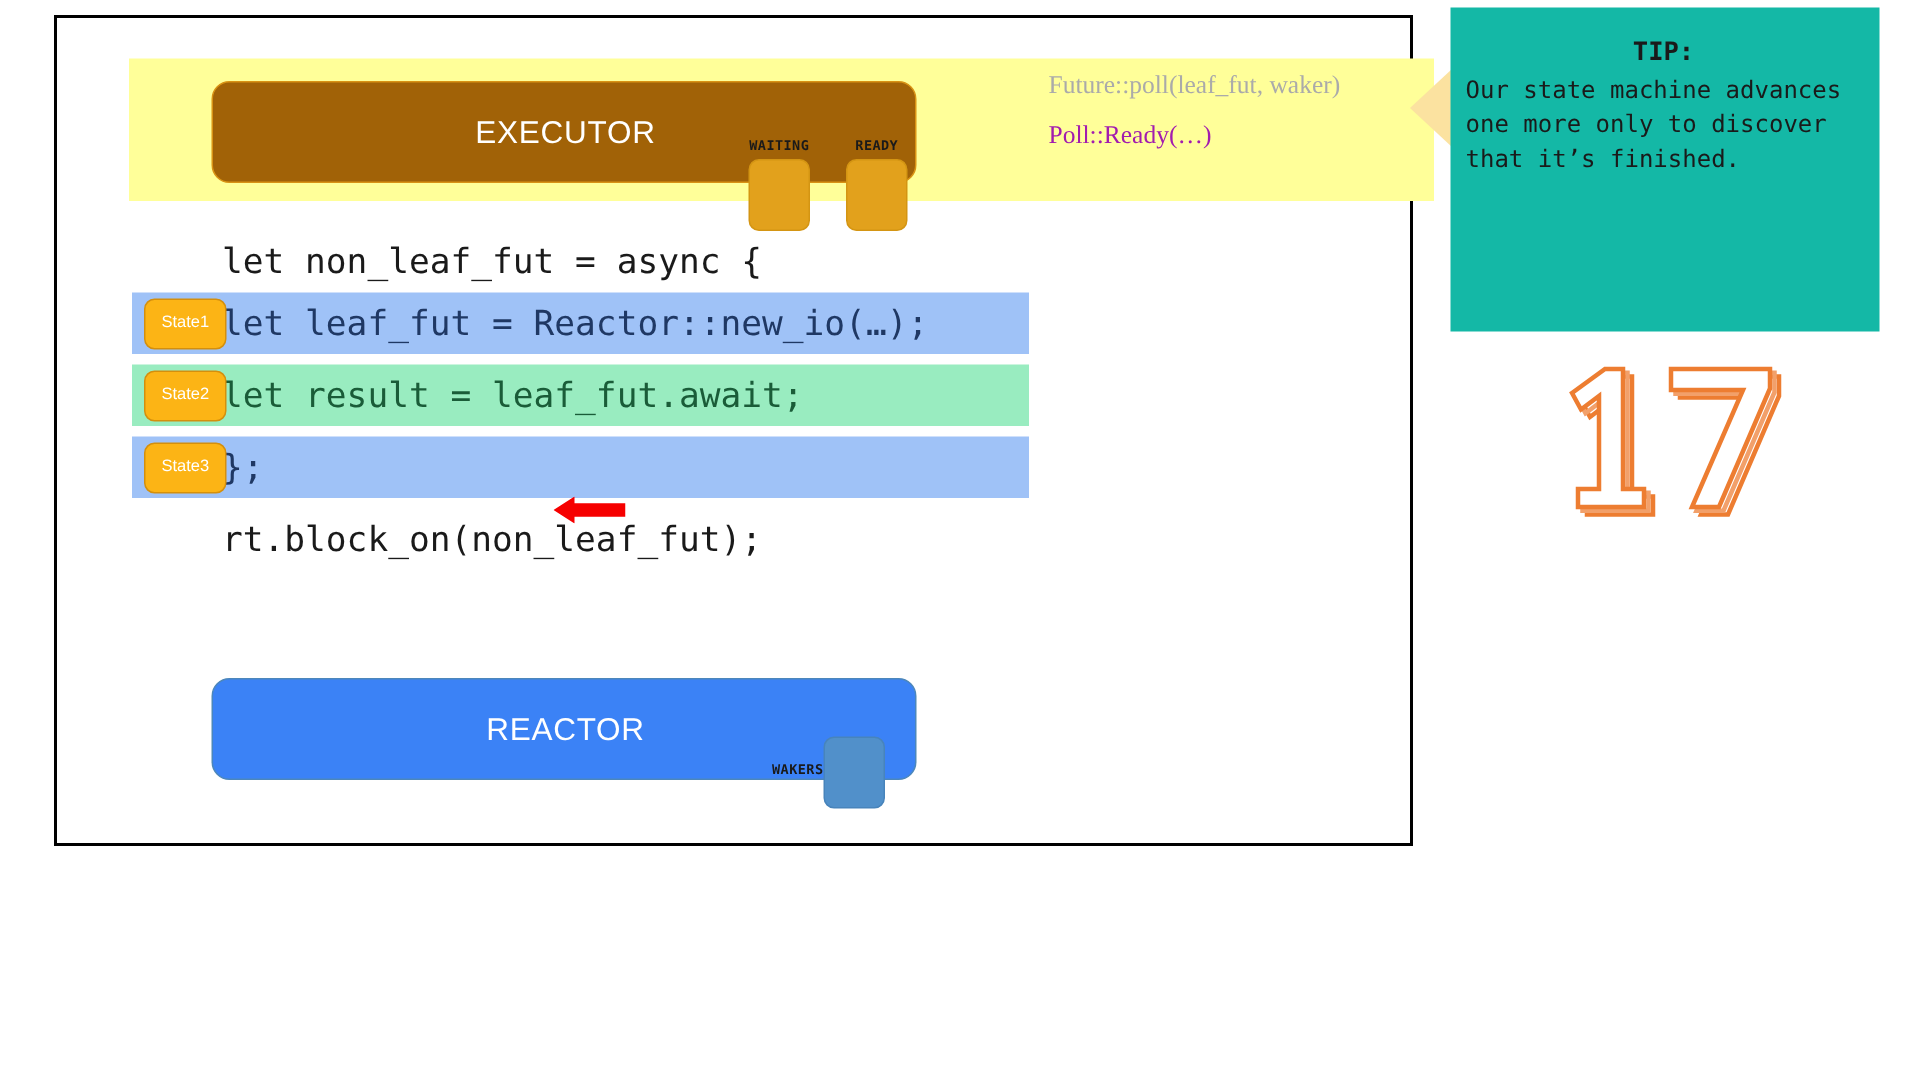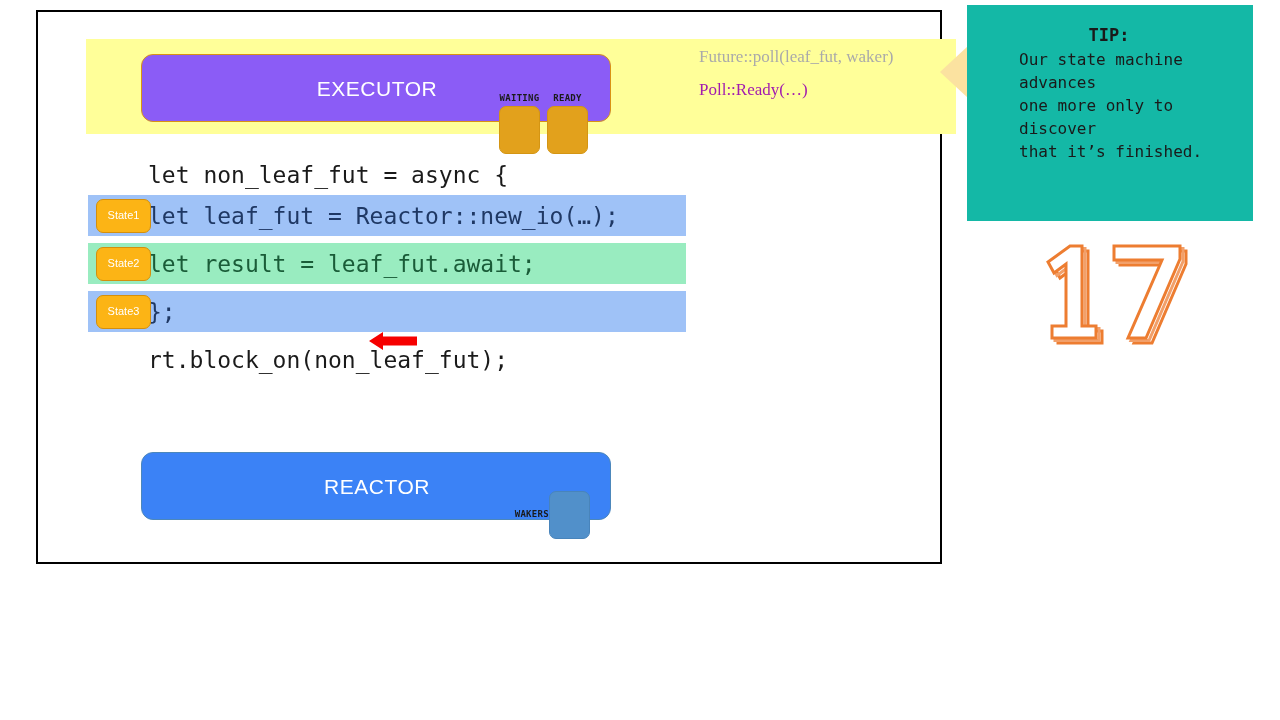--- a/index.html
+++ b/index.html
@@ -41,21 +41,21 @@
     background: #ffff99;
   }
 
   
   .executor-box {
     position: absolute;
     left: 103px;
     top: 42px;
     width: 470px;
     height: 68px;
-    background: #8b5cf6;
+    background: #a16207;
     border: 1px solid #d99214;
     border-radius: 12px;
     box-sizing: border-box;
   }
   .executor-label {
     position: absolute;
     left: 0;
     top: 0;
     width: 470px;
     height: 68px;
@@ -66,21 +66,21 @@
     font-family: "Liberation Sans", sans-serif;
     font-size: 21px;
     letter-spacing: 0.5px;
   }
 
   
   .slot-group {
     position: absolute;
     top: 38px;
     display: flex;
-    gap: 7px;
+    gap: 24px;
   }
   .slot-wrap {
     display: flex;
     flex-direction: column;
     align-items: center;
   }
   .slot-caption {
     font-family: "DejaVu Sans Mono", monospace;
     font-size: 9px;
     font-weight: bold;
@@ -254,21 +254,20 @@
   }
   .tip-title {
     text-align: center;
     font-size: 17px;
     font-weight: bold;
     line-height: 25px;
   }
   .tip-body {
     text-align: left;
     white-space: pre-line;
-    margin-left: 42px;
   }
 
   
   .page-number {
     position: absolute;
     left: 1040px;
     top: 240px;
     width: 160px;
     height: 110px;
   }

